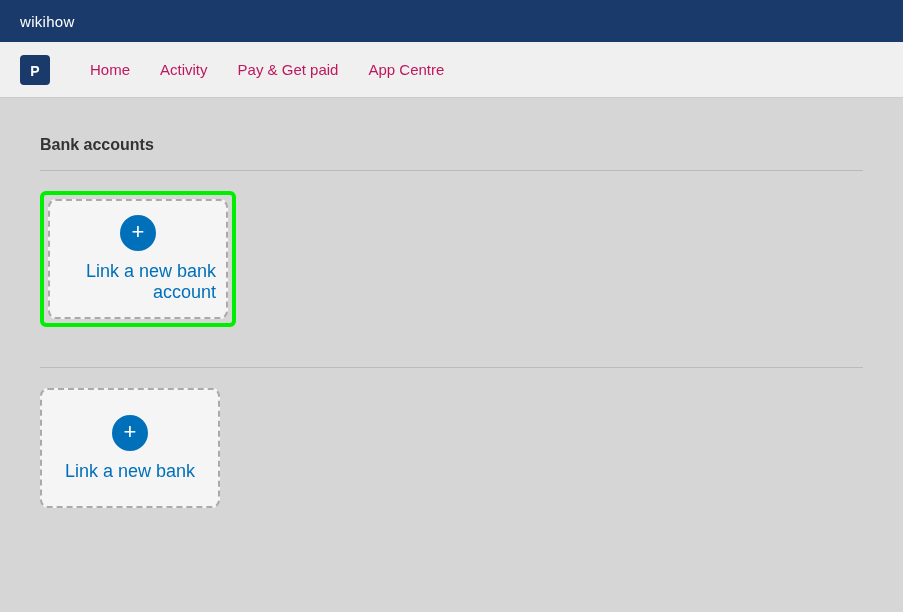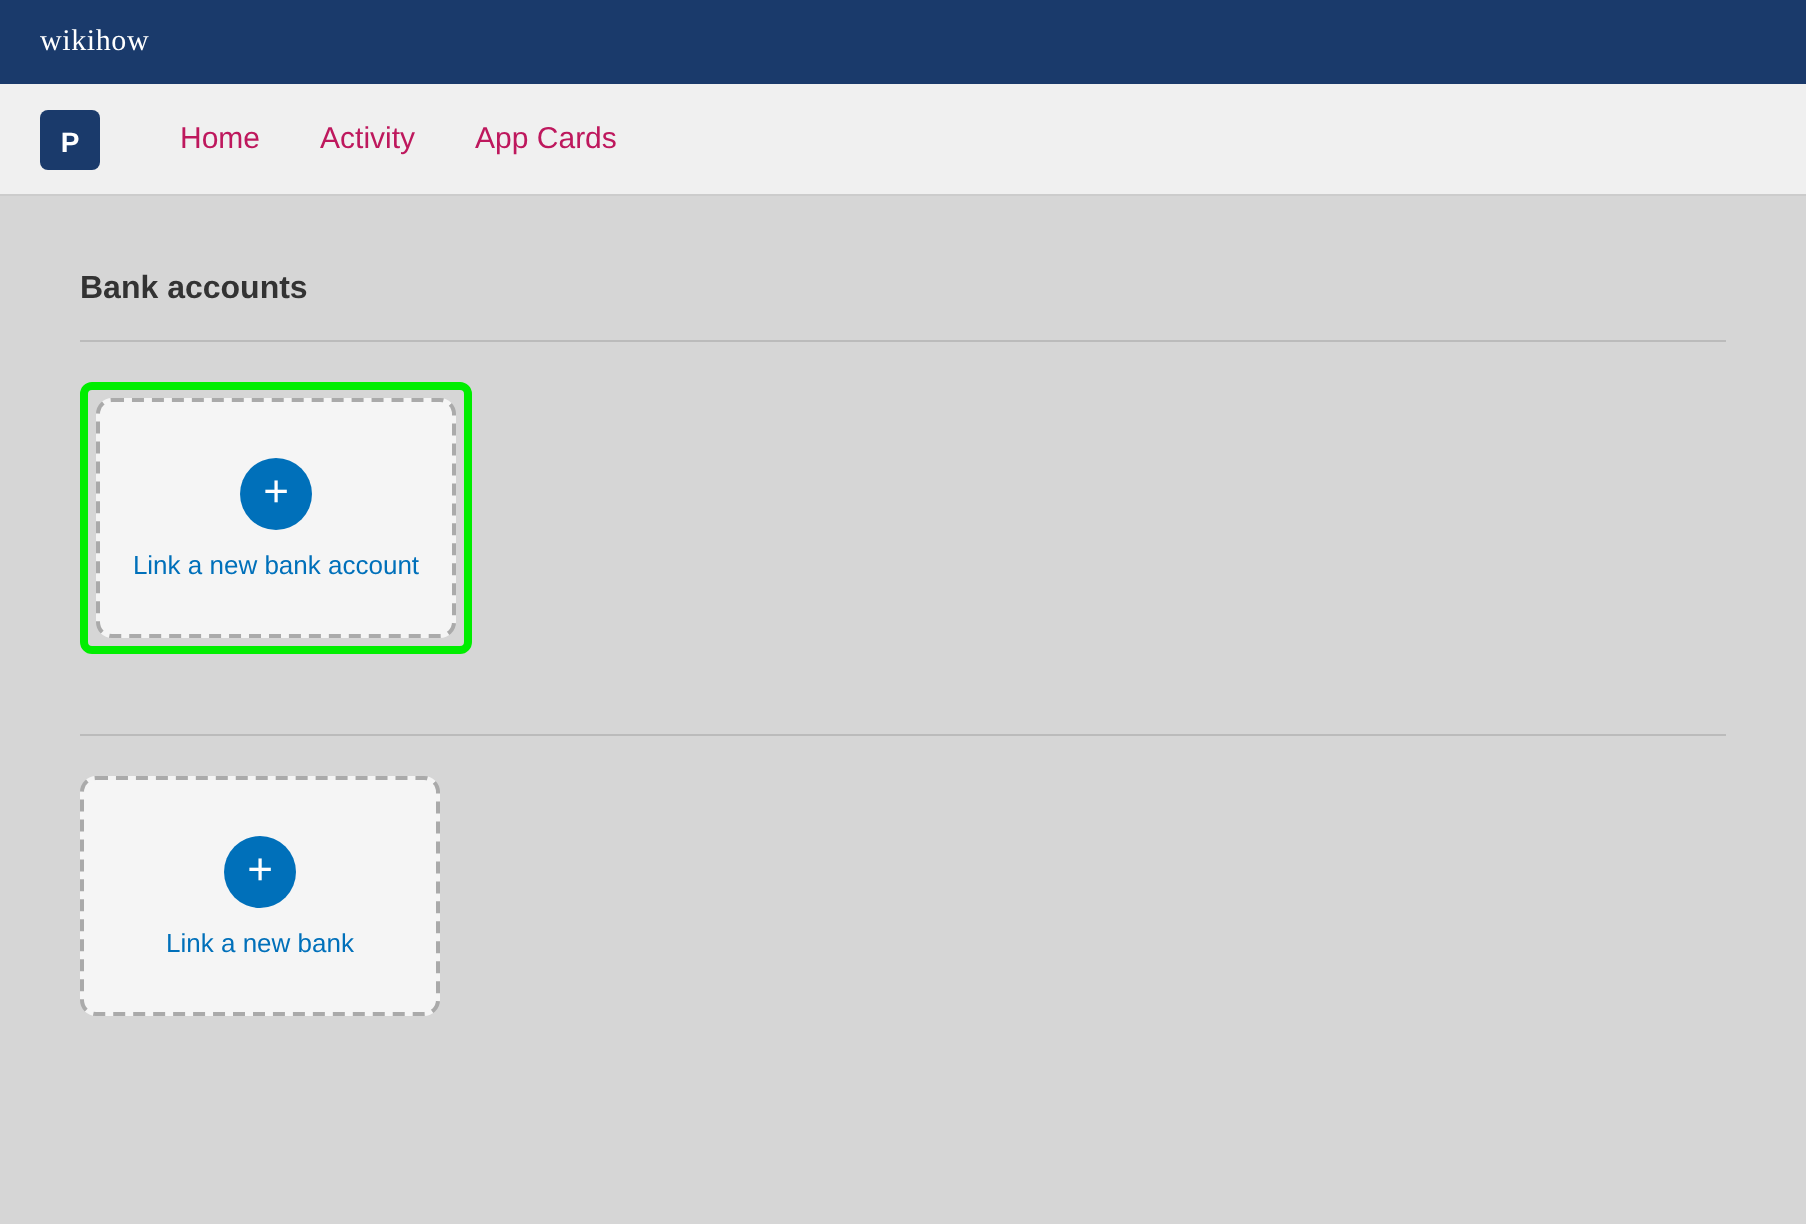--- a/index.html
+++ b/index.html
@@ -11,21 +11,20 @@
       overflow: hidden;
     }
 
     
     .wikihow-bar {
       background: #1a3a6b;
       height: 42px;
       display: flex;
       align-items: center;
       padding: 0 20px;
-      font-family: Liberation Serif, serif;
     }
     .wikihow-title {
       color: #ffffff;
       font-size: 15px;
       font-weight: 500;
       letter-spacing: 0.3px;
     }
 
     
     .paypal-nav {
@@ -107,22 +106,22 @@
     .plus-circle span {
       color: #ffffff;
       font-size: 22px;
       font-weight: 300;
       line-height: 1;
       margin-top: -2px;
     }
 
     .link-card-label {
       color: #0070ba;
-      font-size: 13px;
-      text-align: left;
+      font-size: 18px;
+      text-align: right;
       font-weight: 400;
       padding: 0 10px;
     }
 
     
     .highlighted-wrapper {
       border: 4px solid #00ee00;
       border-radius: 6px;
       padding: 4px;
       background: transparent;
@@ -141,21 +140,22 @@
 
 <nav class="paypal-nav">
 
   <svg class="paypal-logo" viewBox="0 0 30 30" xmlns="http://www.w3.org/2000/svg">
     <rect width="30" height="30" rx="4" fill="#1a3a6b"></rect>
     <text x="15" y="21" text-anchor="middle" fill="white" font-size="14" font-weight="bold" font-family="Arial">P</text>
   </svg>
 
   <a class="nav-item">Home</a>
   <a class="nav-item">Activity</a>
-  <a class="nav-item">App Cards</a>
+  <a class="nav-item">Pay &amp; Get paid</a>
+  <a class="nav-item">App Centre</a>
 </nav>
 
 <div class="main-content">
 
   <div>
     <div class="section-heading">Bank accounts</div>
     <hr class="section-divider">
 
     <div class="cards-row">
 

